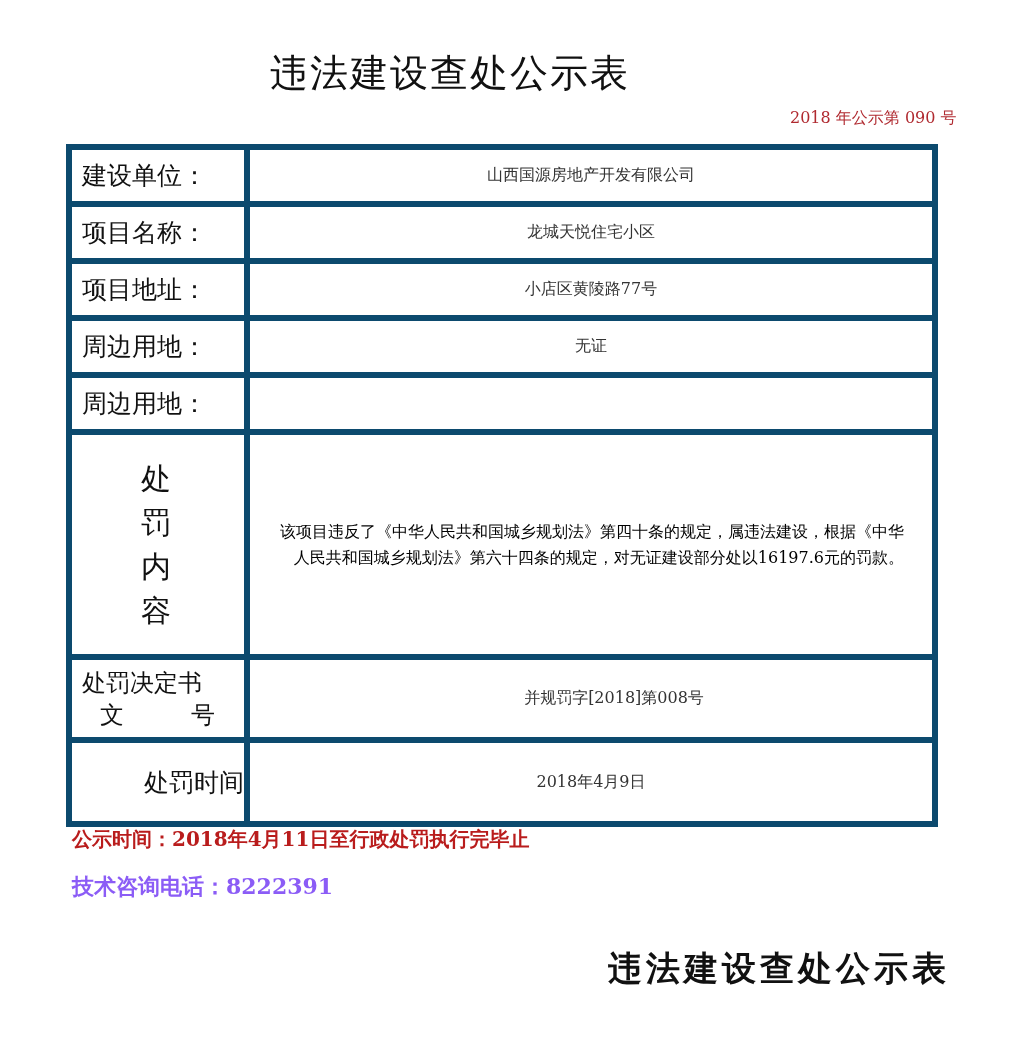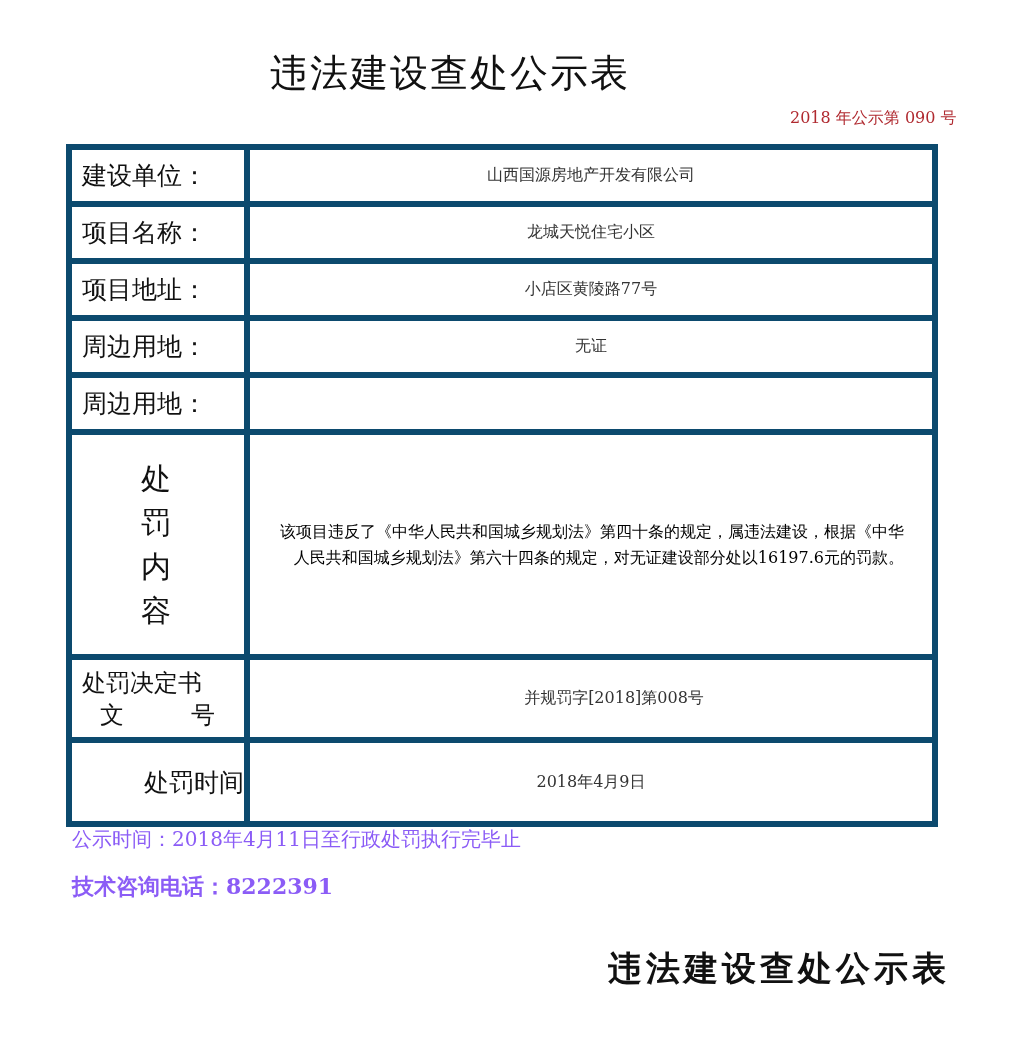--- a/index.html
+++ b/index.html
@@ -12,21 +12,21 @@
     td.val { text-align: center; font-size: 16px; color: #333; }
     tr.r1 td { height: 51px; }
     tr.r-big td { height: 219px; }
     tr.r-doc td { height: 77px; padding-left: 46px; }
     tr.r-time td { height: 78px; }
     .vert { display: flex; flex-direction: column; align-items: center; font-family: "DejaVu Sans", sans-serif; font-size: 30px; line-height: 44px; margin-left: -14px; }
     .two { font-family: "DejaVu Sans", sans-serif; font-size: 24px; line-height: 32px; }
     .two .l2 { display: flex; justify-content: space-between; width: 115px; margin-left: 18px; }
     .punish-text { font-size: 16px; line-height: 26px; color: #000000; padding: 0 28px; text-align: right; }
     .center-lbl { text-align: right; font-family: "DejaVu Sans", sans-serif; font-size: 25px; padding-left: 0 !important; }
-    .footer1 { position: absolute; left: 72px; top: 826px; font-size: 20px; font-weight: normal; color: #8b5cf6; font-family: "DejaVu Serif", serif; }
+    .footer1 { position: absolute; left: 72px; top: 826px; font-size: 20px; font-weight: bold; color: #b91c1c; font-family: "DejaVu Serif", serif; }
     .footer2 { position: absolute; left: 72px; top: 872px; font-size: 22px; font-weight: bold; color: #8b5cf6; font-family: "DejaVu Serif", serif; }
     .sign { position: absolute; left: 608px; top: 946px; font-size: 34px; font-weight: bold; letter-spacing: 4px; color: #111; font-family: "DejaVu Serif", serif; }
   </style>
 </head>
 <body>
 
 <div class="title">违法建设查处公示表</div>
 <div class="docno">2018 年公示第 090 号</div>
 
 <table class="sheet">

